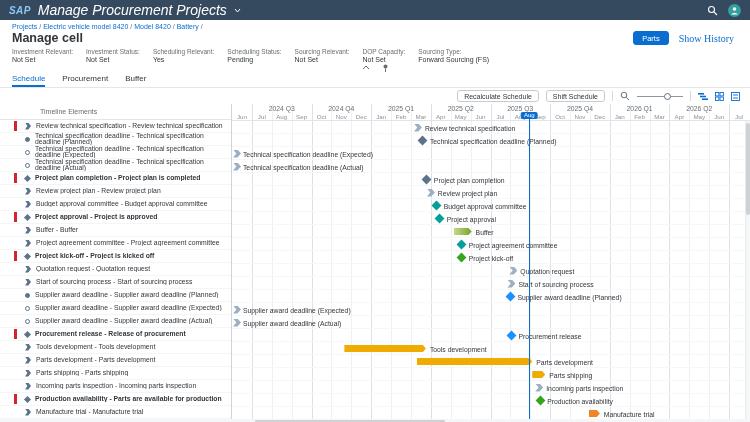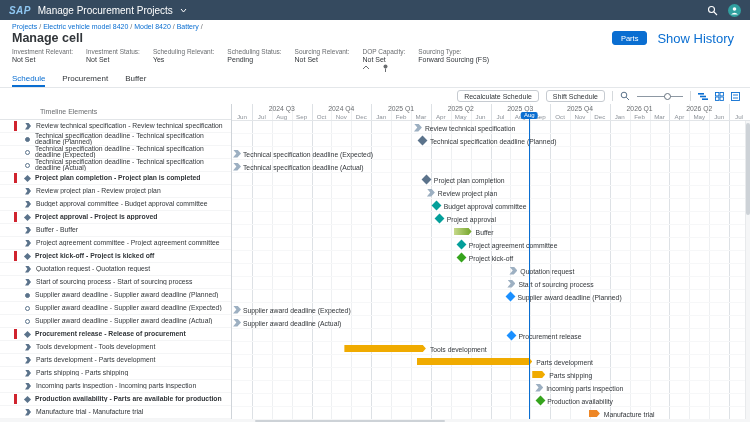--- a/index.html
+++ b/index.html
@@ -4,34 +4,34 @@
 <style>
   * { margin:0; padding:0; box-sizing:border-box; }
   html,body { width:750px; height:422px; overflow:hidden; background:#fff;
     font-family:"Liberation Sans","DejaVu Sans",sans-serif; }
   .screen { width:750px; height:422px; display:flex; flex-direction:column; position:relative; background:#fff; }
 
   
   .shell { height:20px; flex:0 0 auto; background:#354a5f; display:flex; align-items:center; justify-content:space-between; padding:0 9px; }
   .shell-left { display:flex; align-items:center; gap:7px; }
   .sap-logo { font-size:10px; font-weight:700; font-style:italic; color:#8fc7f2; letter-spacing:.4px; cursor:pointer; }
-  .shell-title { color:#fff; font-size:10px; cursor:pointer; }
+  .shell-title { color:#fff; font-size:14px; cursor:pointer;font-style:italic; }
   .shell-right { display:flex; align-items:center; gap:10px; }
   .avatar { width:13px; height:13px; border-radius:50%; background:#31a0a0; display:flex; align-items:center; justify-content:center; }
 
   
   .subheader { background:#fff; flex:0 0 auto; }
   .breadcrumb { height:10px; padding:3px 12px 0; font-size:7px; line-height:7px; white-space:nowrap; }
   .crumb { color:#0a6ed1; cursor:pointer; }
   .crumb-sep { color:#6a6d70; }
   .title-row { height:16px; display:flex; align-items:center; justify-content:space-between; padding:0 12px; }
   .page-title { font-size:12.5px; font-weight:700; color:#32363a; }
   .title-actions { display:flex; align-items:center; gap:6px; }
   .btn-emph { background:#0a6ed1; color:#fff; border:1px solid #0a6ed1; border-radius:3px; font-size:7.5px; padding:1.5px 8px; cursor:pointer; font-family:inherit; }
-  .btn-trans { background:none; border:none; color:#0a6ed1; font-size:13px; padding:1.5px 4px; cursor:pointer; font-family:Liberation Sans, sans-serif; }
+  .btn-trans { background:none; border:none; color:#0a6ed1; font-size:10px; padding:1.5px 4px; cursor:pointer; font-family:Liberation Serif, serif; }
   .facets { display:flex; gap:13px; padding:2px 12px 0; height:18px; }
   .facet-label { font-size:6.5px; color:#6a6d70; line-height:8px; white-space:nowrap; }
   .facet-value { font-size:7px; color:#32363a; line-height:8px; white-space:nowrap; }
   .collapse-ctrl { height:7px; display:flex; justify-content:center; align-items:center; gap:12px; }
   .hdr-mini-btn { display:flex; align-items:center; cursor:pointer; }
   .tabs { height:17px; display:flex; align-items:flex-end; gap:17px; padding:0 12px; border-bottom:1px solid #e4e7ea; }
   .tab { font-size:8px; color:#32363a; padding-bottom:4px; cursor:pointer; }
   .tab.sel { color:#0a6ed1; padding-bottom:2px; border-bottom:2px solid #0a6ed1; }
 
   

